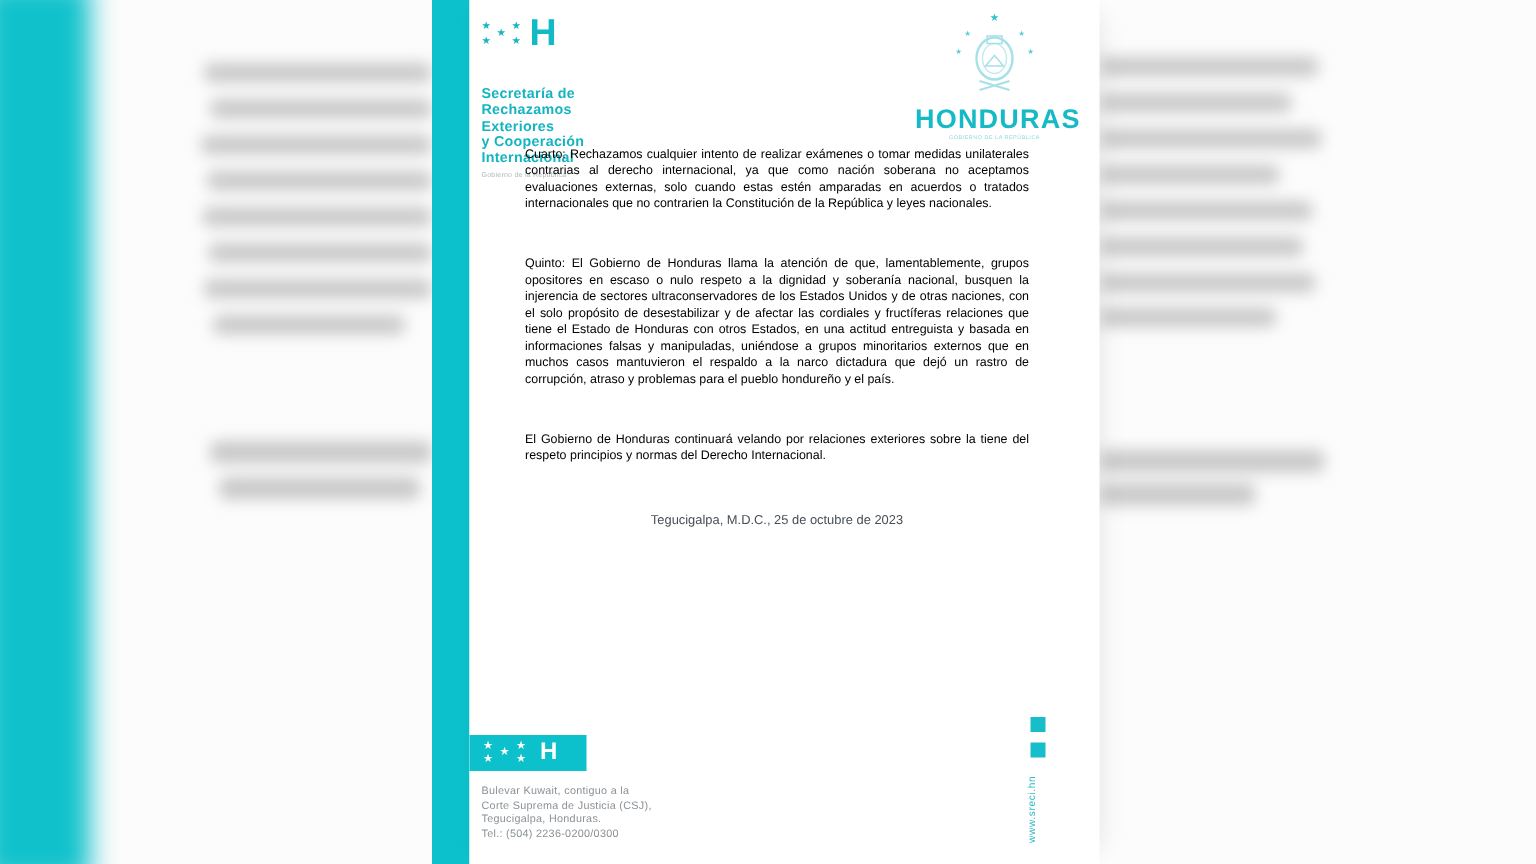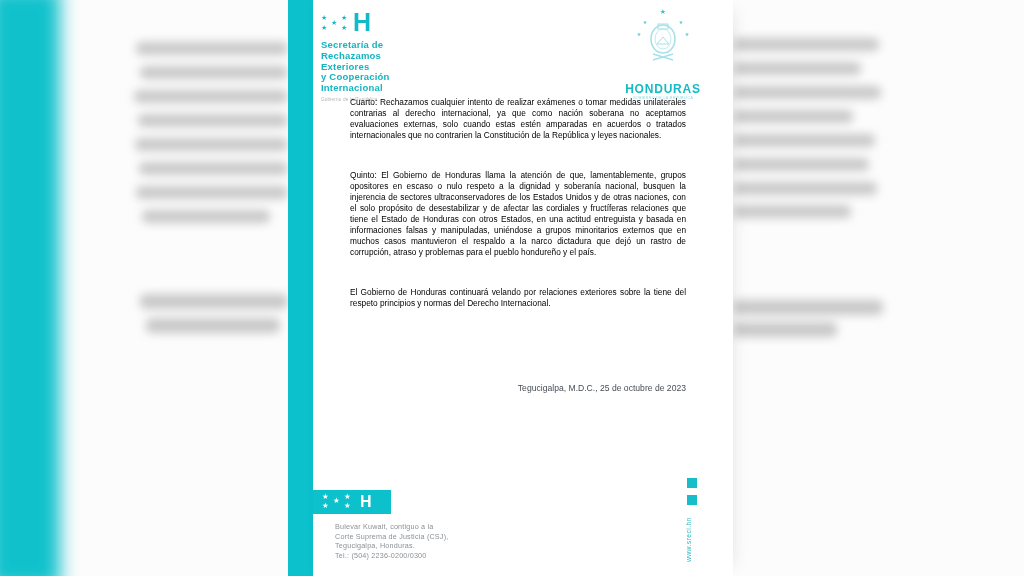--- a/index.html
+++ b/index.html
@@ -19,42 +19,42 @@
     box-shadow:10px 0 16px -10px rgba(0,0,0,.10), -4px 0 10px -6px rgba(0,0,0,.06);}
   
   .hdr-left{position:absolute;left:8px;top:10px;}
   .mark-row{position:relative;height:26px;}
   .stars{position:relative;display:inline-block;width:27px;height:22px;vertical-align:top;margin-top:3px;}
   .stars span{position:absolute;font-size:7px;line-height:7px;color:#16b6c3;}
   .stars .s1{left:0;top:1px}.stars .s2{left:0;top:11px}.stars .s3{left:10px;top:6px}
   .stars .s4{left:20px;top:1px}.stars .s5{left:20px;top:11px}
   .big-h{display:inline-block;font-size:25px;font-weight:bold;color:#12b9c6;
     line-height:24px;margin-left:5px;vertical-align:top;}
-  .org{margin-top:4px;font-size:9.5px;font-weight:bold;line-height:10.8px;
+  .org{margin-top:22px;font-size:9.5px;font-weight:bold;line-height:10.8px;
     color:#14b4c1;letter-spacing:.2px;}
   .tagline-l{margin-top:3px;font-size:6px;color:#b2b6ba;transform:scale(.78);
     transform-origin:left top;letter-spacing:.2px;}
   
   .hdr-right{position:absolute;left:297px;top:6px;width:106px;text-align:center;}
-  .wordmark{font-size:12px;font-weight:bold;color:#16bac6;letter-spacing:.8px;margin-top:16px;}
+  .wordmark{font-size:18px;font-weight:bold;color:#16bac6;letter-spacing:.8px;margin-top:2px;}
   .tagline-r{font-size:6px;color:#8fd9e0;letter-spacing:.6px;transform:scale(.6);
     transform-origin:center top;}
   
   .body-text{position:absolute;left:37px;top:97px;width:336px;color:#000000;}
   .body-text p{margin:0 0 29px 0;font-size:8.3px;line-height:11px;text-align:justify;}
-  .dateline{position:absolute;left:37px;top:341px;width:336px;text-align:right;
-    font-size:8.6px;color:#474e56;margin-top:42px;}
+  .dateline{position:absolute;left:37px;top:341px;width:336px;text-align:center;
+    font-size:8.6px;color:#474e56;}
   
   .ftr-logo{position:absolute;left:0;top:490px;width:78px;height:24px;background:#0cc1cc;}
   .ftr-stars{position:absolute;left:9px;top:2px;width:30px;height:20px;}
   .ftr-stars span{position:absolute;font-size:7.5px;line-height:8px;color:#ffffff;}
   .ftr-stars .s1{left:0;top:1px}.ftr-stars .s2{left:0;top:10px}.ftr-stars .s3{left:11px;top:5px}
   .ftr-stars .s4{left:22px;top:1px}.ftr-stars .s5{left:22px;top:10px}
   .ftr-h{position:absolute;left:47px;top:3px;font-size:16px;font-weight:bold;color:#ffffff;}
-  .address{position:absolute;left:22px;top:522px;font-size:7.2px;line-height:9.6px;
+  .address{position:absolute;left:8px;top:522px;font-size:7.2px;line-height:9.6px;
     color:#8b9196;letter-spacing:.2px;}
   .sq{position:absolute;left:374px;width:10px;height:10px;background:#17bdc9;}
   .sq.a{top:478px}.sq.b{top:495px}
   .website{position:absolute;left:372px;top:562px;width:58px;font-size:6.8px;
     color:#2ab9c4;letter-spacing:.4px;transform:rotate(-90deg);transform-origin:left top;
     white-space:nowrap;}
 </style>
 </head>
 <body>
 

